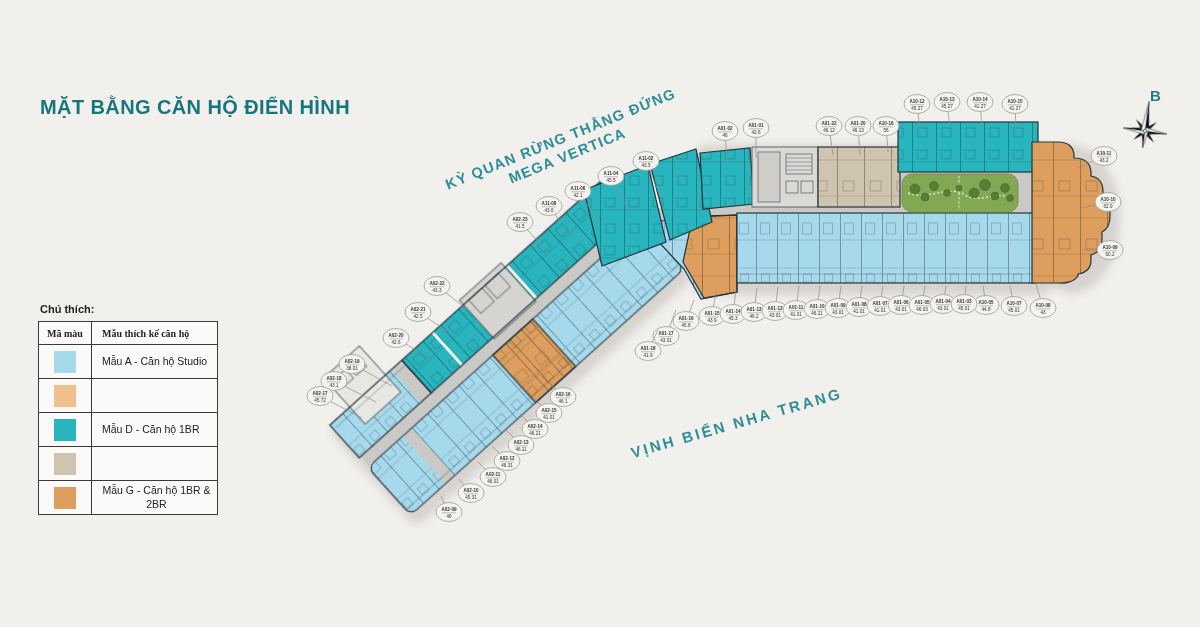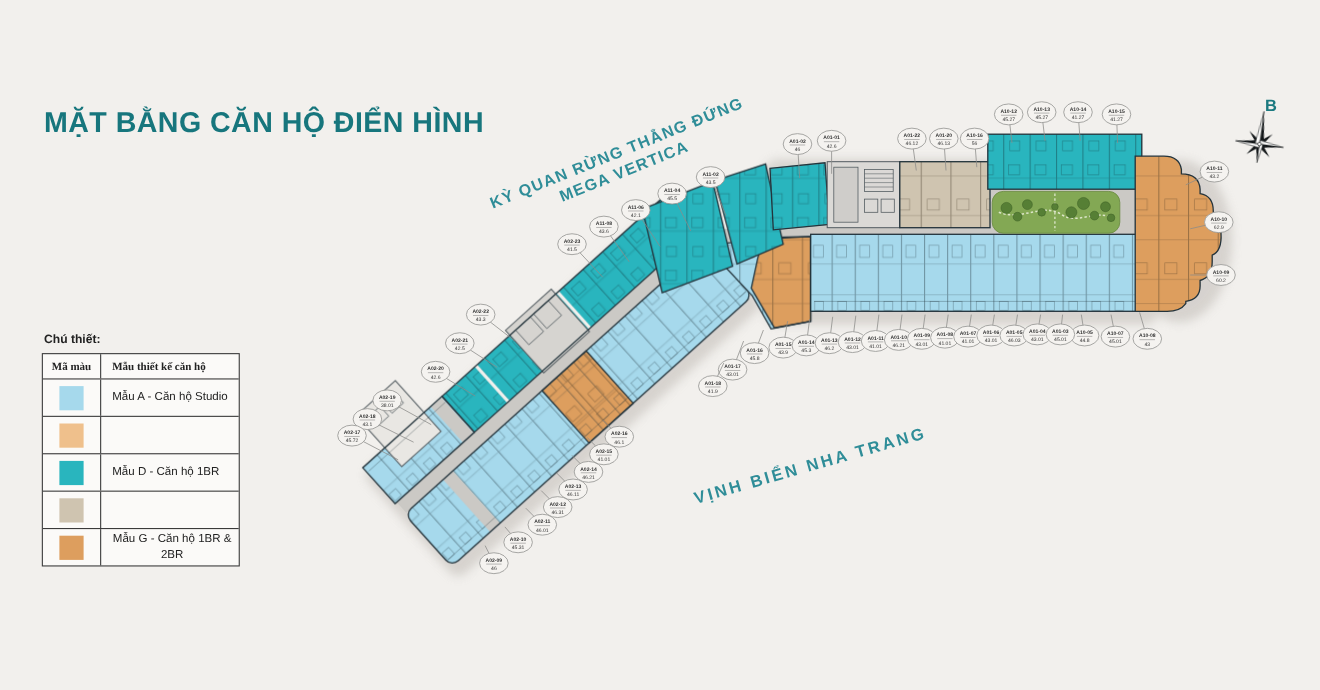--- a/index.html
+++ b/index.html
@@ -2,21 +2,21 @@
 <html><head>
 <meta charset="utf-8">
 <style>
   html,body{margin:0;padding:0;}
   body{width:1200px;height:627px;overflow:hidden;background:#F2F0ED;
        font-family:"Liberation Sans", sans-serif;position:relative;}
   .stage{position:absolute;inset:0;width:1200px;height:627px;}
   svg.plan{position:absolute;left:0;top:0;}
   
   .title-wrap{position:absolute;left:40px;top:96px;color:#17767D;}
-  .title-main{font-size:26px;font-weight:bold;letter-spacing:.4px;}
+  .title-main{font-size:20px;font-weight:bold;letter-spacing:.4px;}
   .title-sub{font-size:21px;font-weight:400;color:#2E8C96;margin:4px 0 0 6px;}
   
   .legend{position:absolute;left:38px;top:303px;width:180px;}
   .legend-heading{font-size:11px;font-weight:bold;color:#222;margin:0 0 6px 2px;}
   .legend-table{border:1.4px solid #3a3a3a;background:#FBFAF8;}
   .lrow{display:flex;border-top:1px solid #3a3a3a;}
   .lrow:first-child{border-top:none;font-family:Liberation Serif, serif;}
   .lcol1{width:52px;min-height:22px;border-right:1px solid #3a3a3a;display:flex;
          align-items:center;justify-content:center;flex:none;}
   .lcol2{flex:1;display:flex;align-items:center;padding:4px 6px 4px 10px;}
@@ -561,25 +561,25 @@
         <circle cx="0" cy="0" r="1.6" fill="#FDFDFC" stroke="#14181A" stroke-width="0.6"></circle>
       </g>
     </g>
   </svg>
 
   <div class="title-wrap">
     <div class="title-main">MẶT BẰNG CĂN HỘ ĐIỂN HÌNH</div>
   </div>
 
   <div class="legend">
-    <div class="legend-heading">Chú thiết:</div>
+    <div class="legend-heading">Chú thích:</div>
     <div class="legend-table">
       <div class="lrow lhead">
         <div class="lcol1">Mã màu</div>
-        <div class="lcol2">Mẫu thiết kế căn hộ</div>
+        <div class="lcol2">Mẫu thích kế căn hộ</div>
       </div>
       <div class="lrow lbody">
         <div class="lcol1">
             <div class="swatch" style="background: rgb(166, 217, 236);"></div>
           </div>
         <div class="lcol2">Mẫu A - Căn hộ Studio</div>
       </div>
       <div class="lrow lbody">
         <div class="lcol1">
             <div class="swatch" style="background: rgb(239, 192, 140);"></div>

